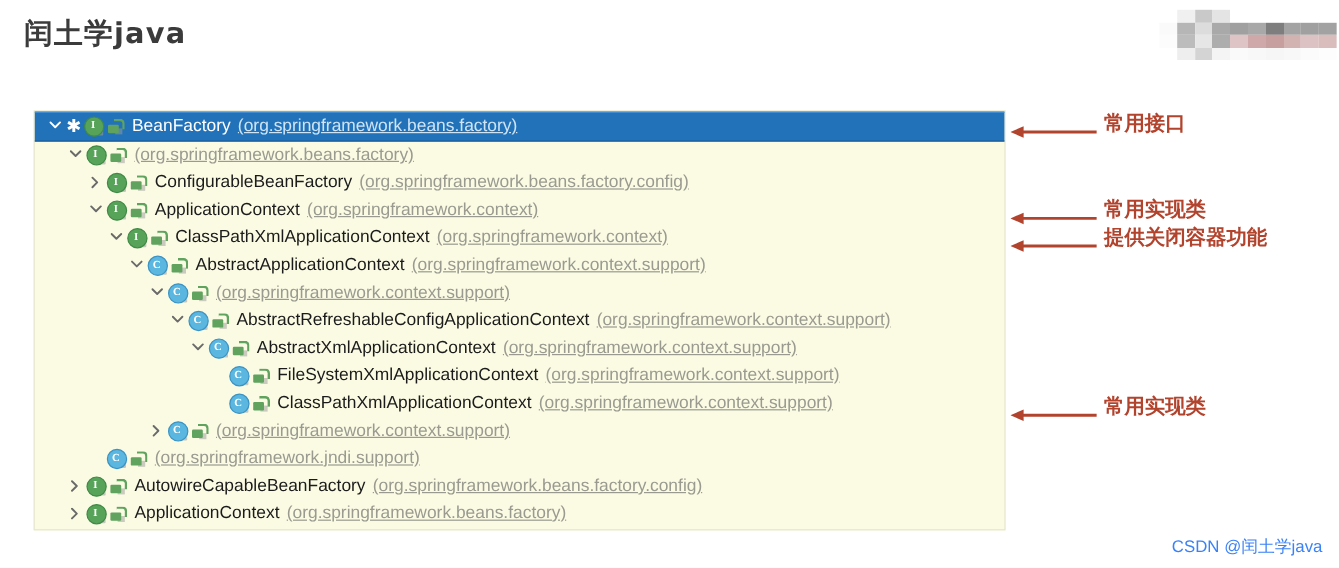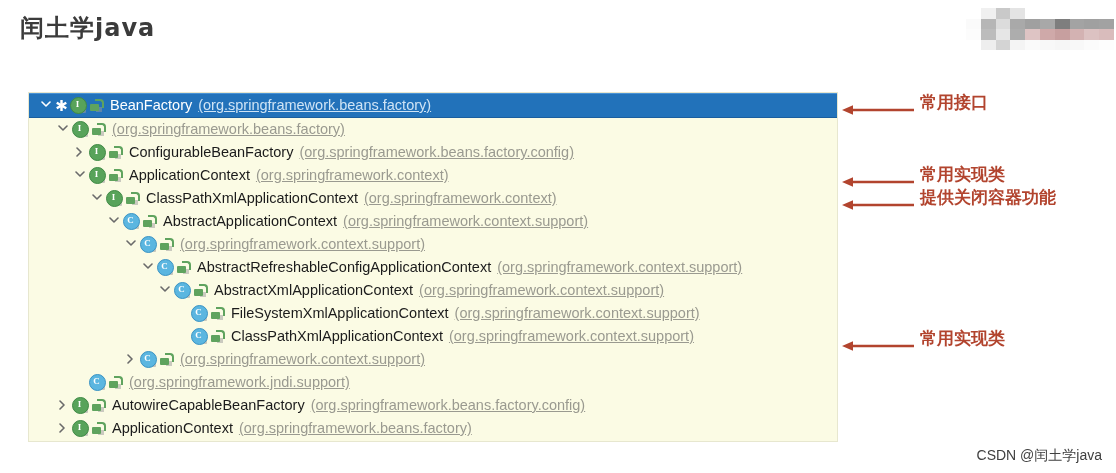--- a/index.html
+++ b/index.html
@@ -92,21 +92,21 @@
   .anno{position:absolute;white-space:nowrap;}
   .anno .arrow{position:absolute;left:0;top:0;}
   .anno .atxt{
     position:absolute;left:78px;top:-12px;
     font-size:17px;font-weight:bold;color:#b2442e;
     font-family:"DejaVu Sans","Liberation Sans",sans-serif;
   }
   
   #watermark{
     position:absolute;right:14px;bottom:8px;
-    font-size:14px;color:#404040;
+    font-size:14px;color:#3b82f6;
     font-family:"Liberation Sans","DejaVu Sans",sans-serif;
   }
 </style>
 </head>
 <body>
 
 <div id="page-title">闰土学java</div>
 
 <div id="redaction">
     <span class="px" style="left: 0px; top: 0px; width: 14.8px; height: 10.5px; background: rgb(255, 255, 255);"></span>

